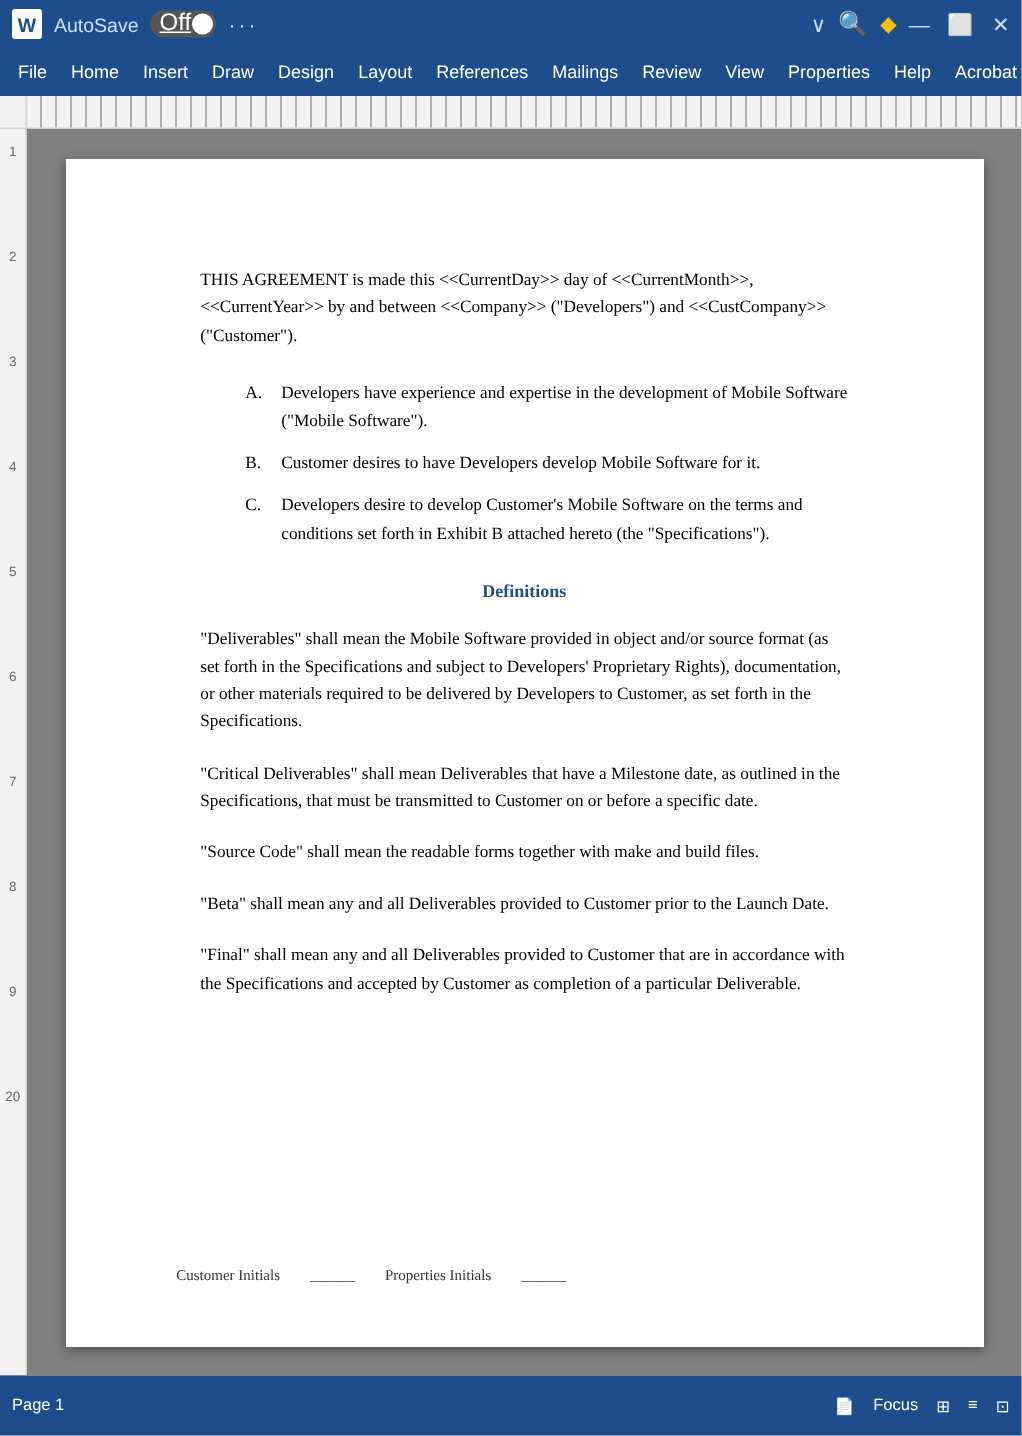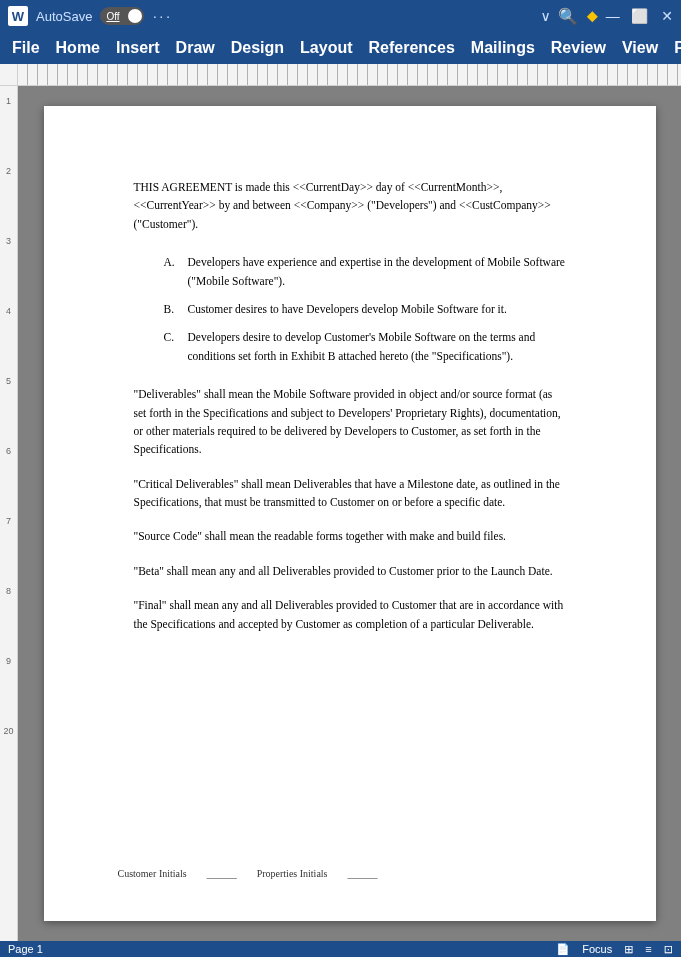--- a/index.html
+++ b/index.html
@@ -53,21 +53,21 @@
     }
     .autosave-toggle-knob {
       width: 14px;
       height: 14px;
       background: white;
       border-radius: 50%;
       position: absolute;
       right: 2px;
     }
     .autosave-off-text {
-      font-size: 10px;
+      font-size: 16px;
       color: white;
       margin-left: 4px;
       text-decoration: underline;
     }
     .title-bar-spacer { flex: 1; }
     .title-bar-dots {
       font-size: 14px;
       color: #cce0ff;
       letter-spacing: 2px;
     }
@@ -95,26 +95,25 @@
       display: flex;
       align-items: center;
       background: #1e4d8c;
       color: white;
       height: 32px;
       padding: 0 4px;
       flex-shrink: 0;
     }
     .menu-item {
       padding: 4px 8px;
-      font-size: 16px;
+      font-size: 12px;
       color: white;
       border-radius: 3px;
       cursor: pointer;
       white-space: nowrap;
-      font-weight: bold;
     }
     .menu-spacer { flex: 1; }
 
     
     .ruler {
       height: 22px;
       background: #f3f3f3;
       border-bottom: 1px solid #d0d0d0;
       display: flex;
       align-items: center;
@@ -241,21 +240,21 @@
       font-size: 10px;
       color: #333;
     }
 
     
     .status-bar {
       display: flex;
       align-items: center;
       background: #1e4d8c;
       color: white;
-      height: 16px;
+      height: 40px;
       padding: 0 8px;
       font-size: 11px;
       gap: 16px;
       flex-shrink: 0;
     }
     .status-spacer { flex: 1; }
     .status-icons {
       display: flex;
       gap: 12px;
       align-items: center;
@@ -336,20 +335,21 @@
         <div class="list-item">
           <span class="list-letter">B.</span>
           <span>Customer desires to have Developers develop Mobile Software for it.</span>
         </div>
         <div class="list-item">
           <span class="list-letter">C.</span>
           <span>Developers desire to develop Customer's Mobile Software on the terms and conditions set forth in Exhibit B attached hereto (the "Specifications").</span>
         </div>
       </div>
 
+      <div class="section-heading">Definitions</div>
 
       <div class="def-paragraph">"Deliverables" shall mean the Mobile Software provided in object and/or source format (as set forth in the Specifications and subject to Developers' Proprietary Rights), documentation, or other materials required to be delivered by Developers to Customer, as set forth in the Specifications.</div>
       <div class="def-paragraph">"Critical Deliverables" shall mean Deliverables that have a Milestone date, as outlined in the Specifications, that must be transmitted to Customer on or before a specific date.</div>
       <div class="def-paragraph">"Source Code" shall mean the readable forms together with make and build files.</div>
       <div class="def-paragraph">"Beta" shall mean any and all Deliverables provided to Customer prior to the Launch Date.</div>
       <div class="def-paragraph">"Final" shall mean any and all Deliverables provided to Customer that are in accordance with the Specifications and accepted by Customer as completion of a particular Deliverable.</div>
 
       <div class="initials-line">
         <span>Customer Initials</span>
         <span>______</span>

